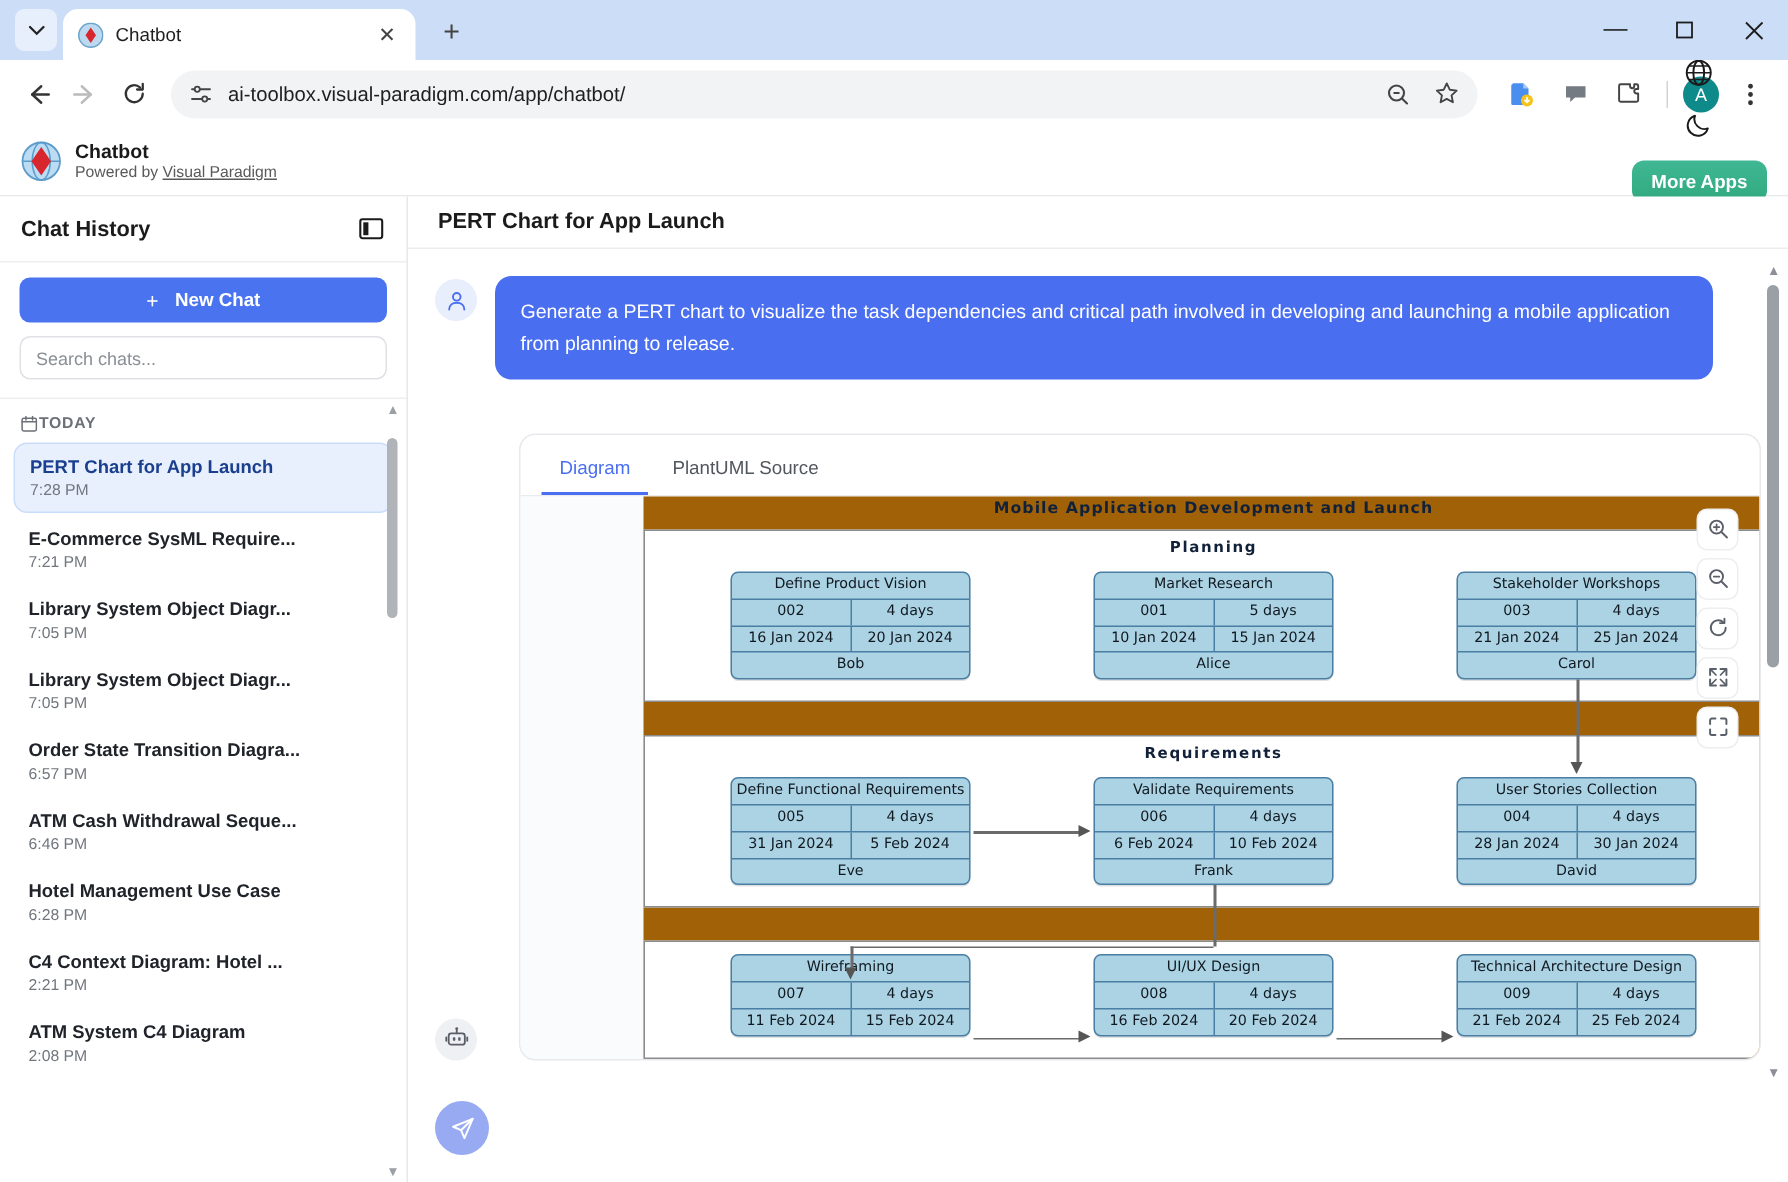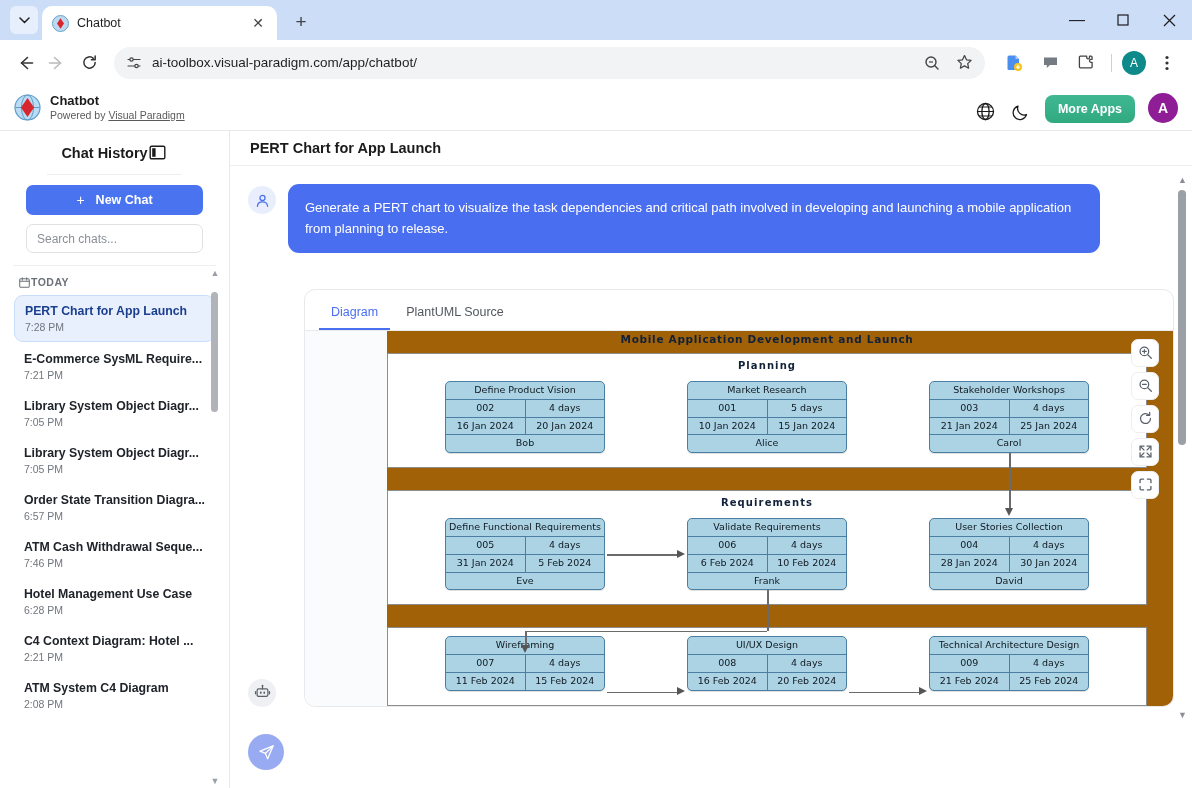--- a/index.html
+++ b/index.html
@@ -66,38 +66,38 @@
   .app-header {
     height: 46px; background:#fff; border-bottom:1px solid #e6e8eb;
     display:flex; align-items:center; padding:0 14px; flex:none;
   }
   .brand { display:flex; align-items:center; gap:9px; }
   .brand-logo { width:27px; height:27px; position:relative; }
   .brand-text { display:flex; flex-direction:column; line-height:1.15; }
   .brand-title { font-size:13px; font-weight:700; color:#1a1a1a; }
   .brand-sub { font-size:10.5px; color:#5a5a5a; }
   .brand-sub u { text-decoration: underline; }
-  .header-right { margin-left:auto; display:flex; align-items:flex-end; gap:13px; }
+  .header-right { margin-left:auto; display:flex; align-items:center; gap:13px;flex-direction:column; }
   .hdr-icon { width:22px; height:22px; display:flex; align-items:center;
     justify-content:center; cursor:pointer; color:#222; }
   .more-apps {
     background: linear-gradient(180deg,#3fb893,#31a97f);
     color:#fff; font-size:12.5px; font-weight:700; border:none;
     border-radius:8px; padding:7px 13px; cursor:pointer;
   }
   .hdr-avatar { width:30px; height:30px; border-radius:50%;
     background:#8e1d96; color:#fff; font-size:14px; font-weight:700;
     display:flex; align-items:center; justify-content:center; cursor:pointer; }
 
   
   .app-body { flex:1; display:flex; min-height:0; }
 
   
-  .sidebar { width:230px; background:#fff; border-right:1px solid #e6e8eb;
-    display:flex; flex-direction:column; flex:none;align-items:center; }
+  .sidebar { width:272px; background:#fff; border-right:1px solid #e6e8eb;
+    display:flex; flex-direction:column; flex:none; }
   .sb-head { height:44px; display:flex; align-items:center; padding:0 14px;
     border-bottom:1px solid #eceef0; }
   .sb-head-title { font-size:14.5px; font-weight:700; color:#1b1b1b; }
   .sb-toggle { margin-left:auto; width:20px; height:20px; cursor:pointer;
     display:flex; align-items:center; justify-content:center; }
   .sb-top { padding:10px 13px 12px 13px; border-bottom:1px solid #eceef0; }
   .new-chat {
     width:100%; height:30px; background:#4a73f0; color:#fff; border:none;
     border-radius:7px; font-size:12.5px; font-weight:700; cursor:pointer;
     display:flex; align-items:center; justify-content:center; gap:11px;
@@ -423,21 +423,21 @@
             <div class="chat-item">
               <div class="ci-title">Library System Object Diagr...</div>
               <div class="ci-time">7:05 PM</div>
             </div>
             <div class="chat-item">
               <div class="ci-title">Order State Transition Diagra...</div>
               <div class="ci-time">6:57 PM</div>
             </div>
             <div class="chat-item">
               <div class="ci-title">ATM Cash Withdrawal Seque...</div>
-              <div class="ci-time">7:46 PM</div>
+              <div class="ci-time">6:46 PM</div>
             </div>
             <div class="chat-item">
               <div class="ci-title">Hotel Management Use Case</div>
               <div class="ci-time">6:28 PM</div>
             </div>
             <div class="chat-item">
               <div class="ci-title">C4 Context Diagram: Hotel ...</div>
               <div class="ci-time">2:21 PM</div>
             </div>
             <div class="chat-item">

